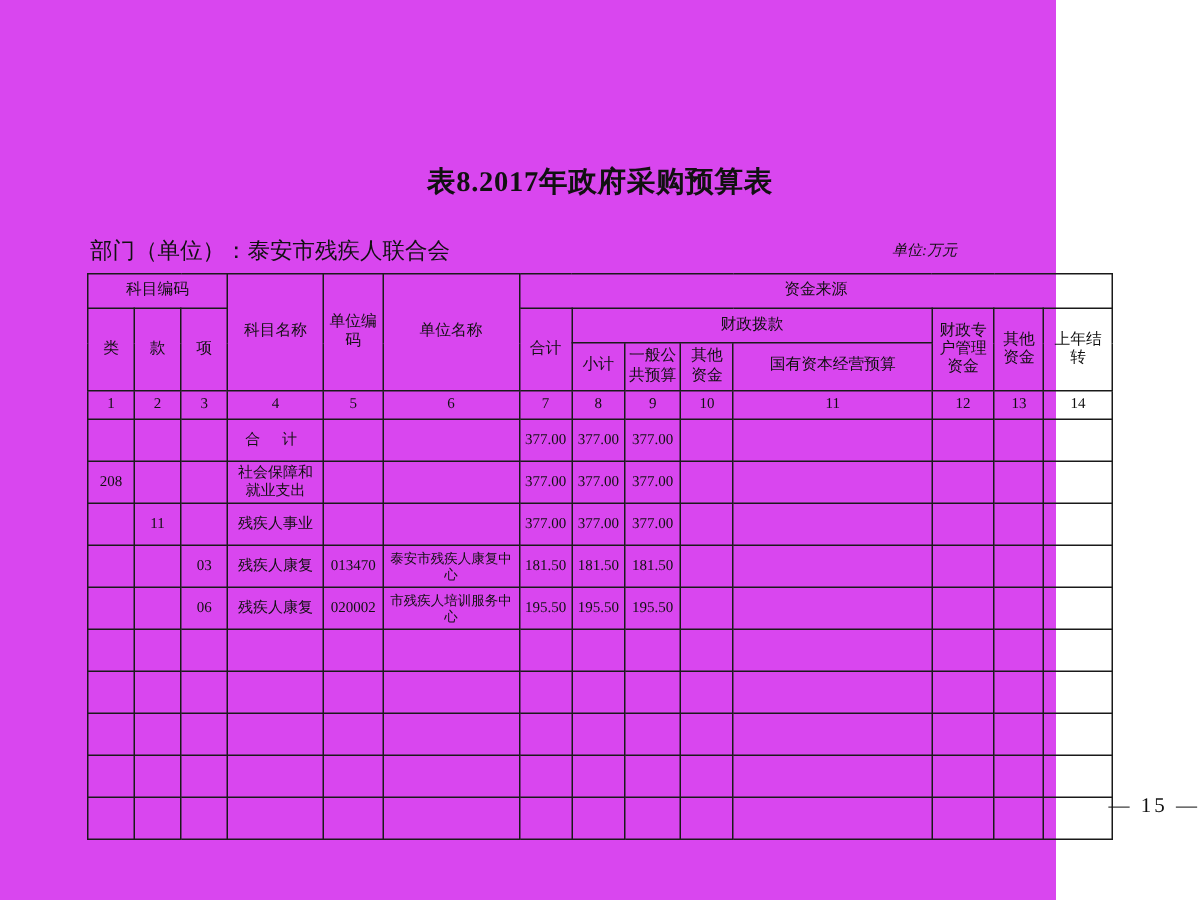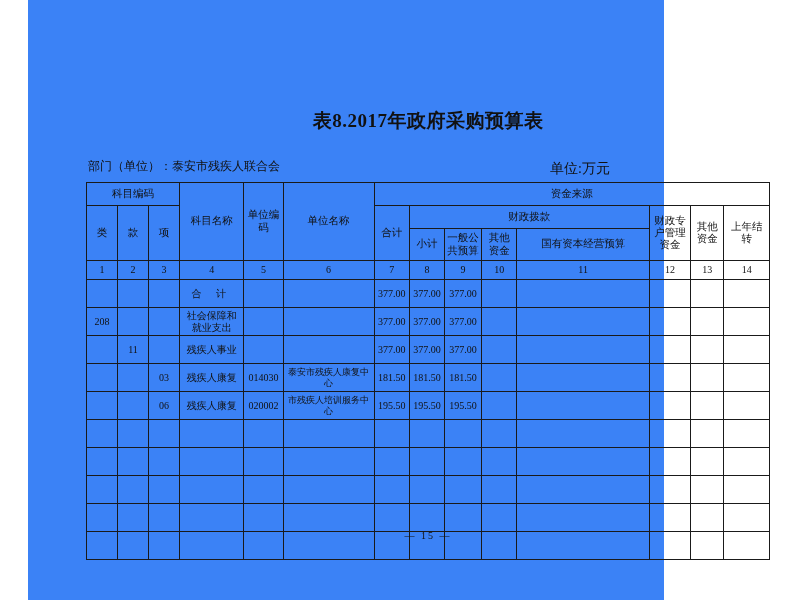--- a/index.html
+++ b/index.html
@@ -9,46 +9,46 @@
   body {
     width: 800px;
     height: 600px;
     background: #ffffff;
     font-family: "Liberation Serif", "DejaVu Serif", serif;
     color: #111111;
     overflow: hidden;
   }
   .page {
     position: relative;
-    width: 636px;
+    width: 704px;
     height: 600px;
-    background: #3b82f6;
-    margin-left: 28px;
+    background: #d946ef;
   }
   .title {
     position: absolute;
     top: 108px;
     left: 0;
     width: 800px;
     text-align: center;
     font-size: 19px;
     font-weight: bold;
     letter-spacing: 0.5px;
   }
   .dept-line {
     position: absolute;
     top: 158px;
     left: 60px;
-    font-size: 12px;
+    font-size: 15px;
   }
   .unit-line {
     position: absolute;
     top: 160px;
-    right: 54px;
-    font-size: 14px;
+    right: 66px;
+    font-size: 10px;
+    font-style: italic;
   }
   .tablewrap {
     position: absolute;
     top: 182px;
     left: 58px;
     width: 684px;
   }
   table.budget {
     border-collapse: collapse;
     width: 684px;
@@ -92,22 +92,22 @@
     font-size: 9px;
   }
   .vtext {
     font-size: 10.5px;
   }
   .footer {
     position: absolute;
     top: 530px;
     left: 0;
     width: 800px;
-    text-align: center;
-    font-size: 10px;
+    text-align: right;
+    font-size: 14px;
     letter-spacing: 2px;
   }
 </style>
 </head>
 <body>
 
 <div class="page">
 
   <div class="title">表8.2017年政府采购预算表</div>
 
@@ -226,21 +226,21 @@
           <td></td>
           <td></td>
           <td></td>
         </tr>
 
         <tr class="data-row">
           <td></td>
           <td></td>
           <td>03</td>
           <td class="left-pad">残疾人康复</td>
-          <td>014030</td>
+          <td>013470</td>
           <td class="small-txt">泰安市残疾人康复中心</td>
           <td>181.50</td>
           <td>181.50</td>
           <td>181.50</td>
           <td></td>
           <td></td>
           <td></td>
           <td></td>
           <td></td>
         </tr>

